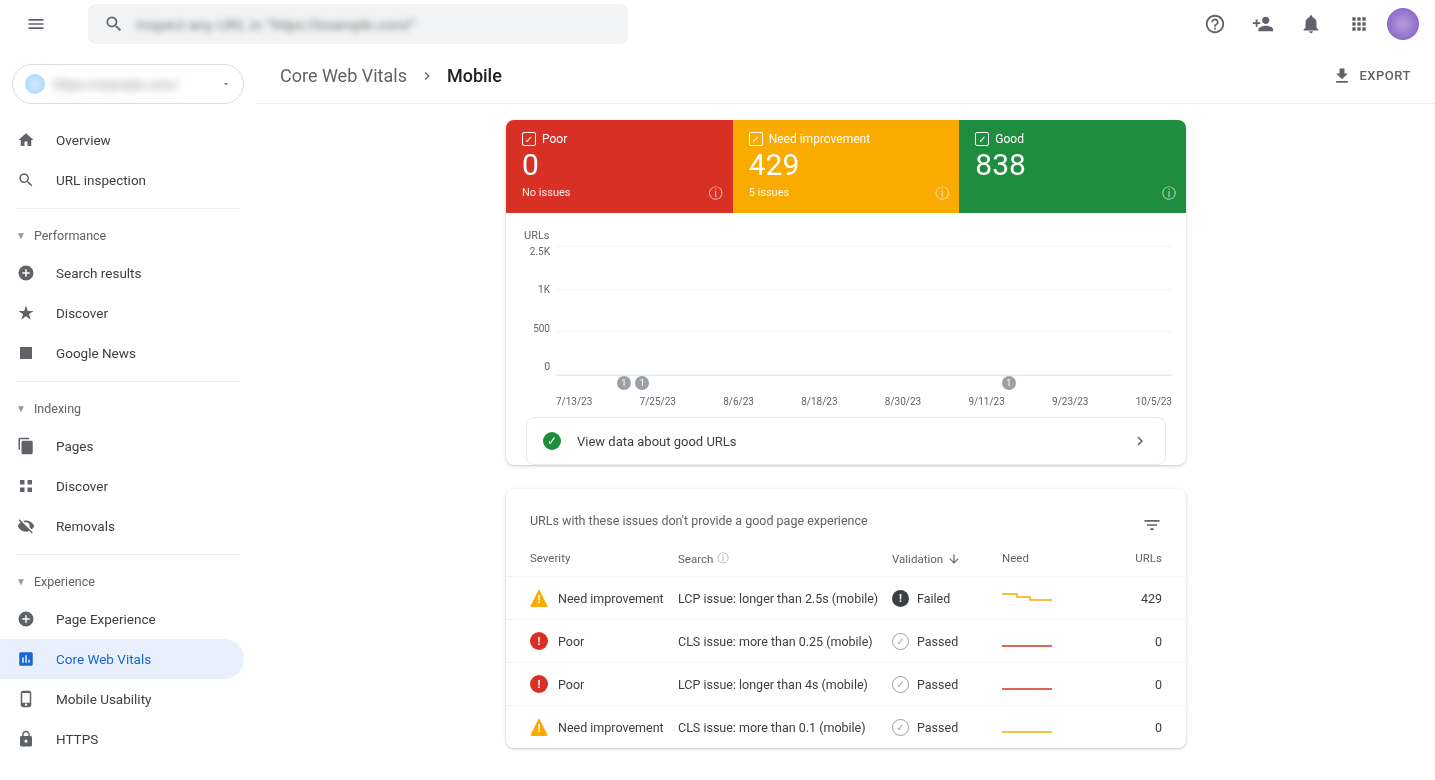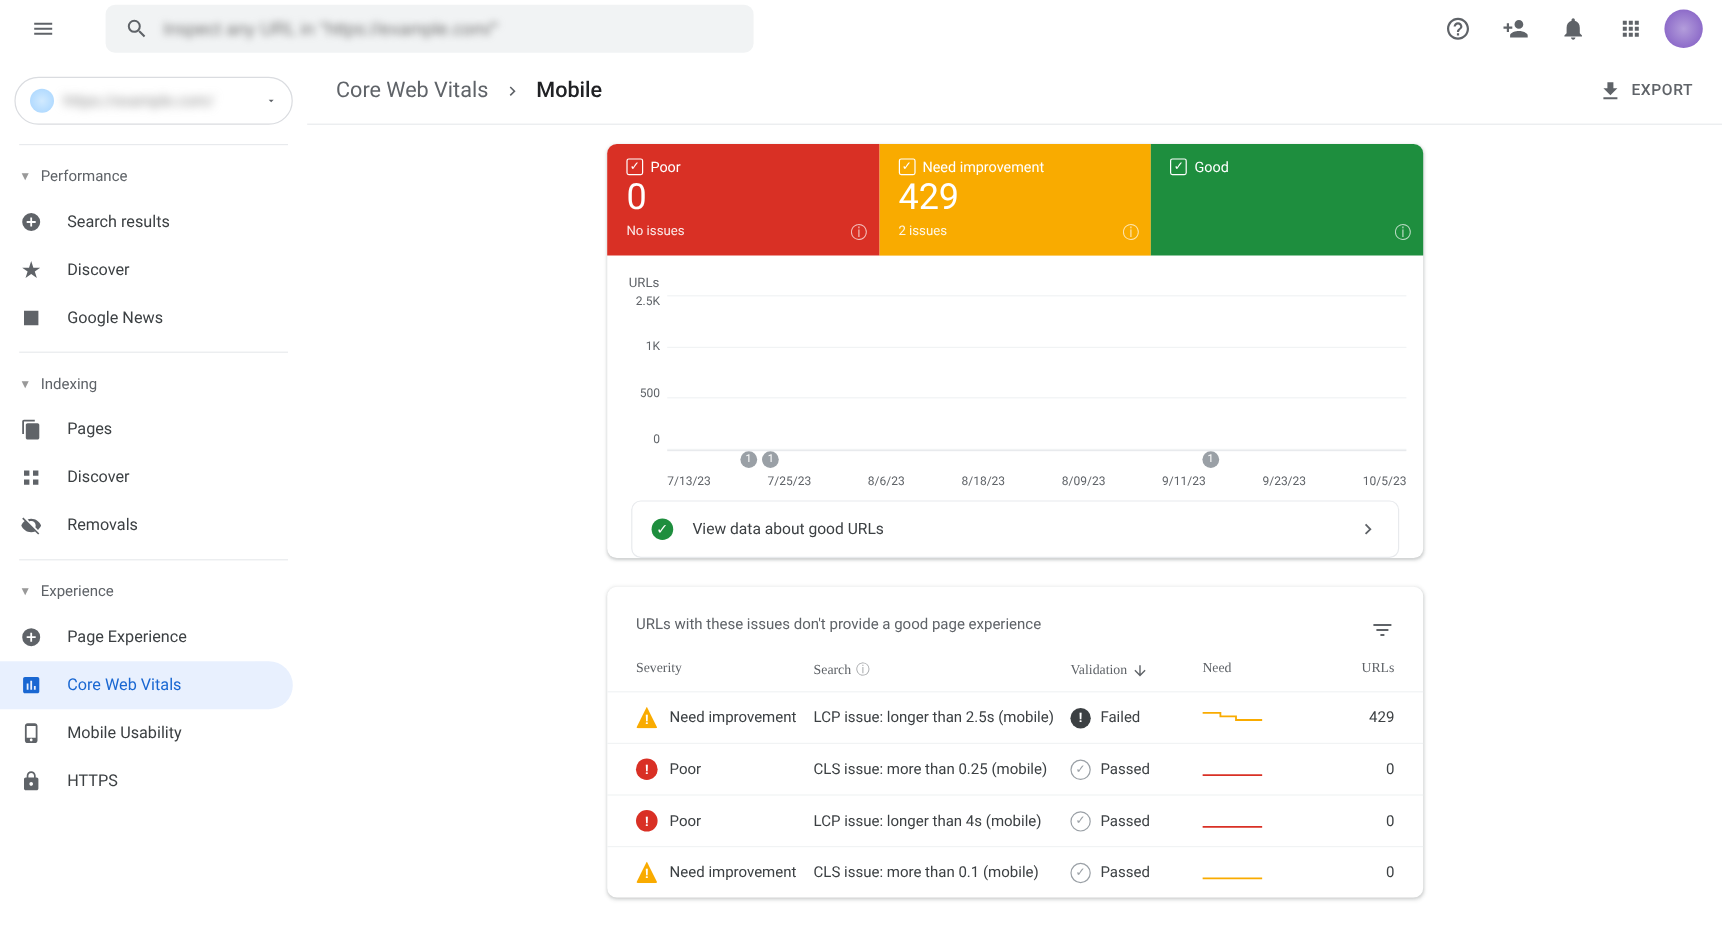--- a/index.html
+++ b/index.html
@@ -80,21 +80,21 @@
 .view-data .check-circle { width: 18px; height: 18px; border-radius: 50%; background: #1e8e3e; color: #fff; display: flex; align-items: center; justify-content: center; font-size: 12px; }
 .view-data-text { flex: 1; color: #3c4043; font-size: 13px; }
 
 
 .issues-card { padding: 20px 0 0; }
 .issues-header { padding: 0 24px; display: flex; align-items: flex-start; }
 .issues-title { font-size: 18px; color: #202124; }
 .issues-sub { font-size: 12.5px; color: #5f6368; margin-top: 4px; }
 .filter-btn { margin-left: auto; color: #5f6368; cursor: pointer; margin-top: 6px; }
 
-.table-head { display: flex; padding: 16px 24px 10px; font-size: 11.5px; color: #5f6368; font-family: Liberation Serif, serif; }
+.table-head { display: flex; padding: 16px 24px 10px; font-size: 11.5px; color: #5f6368; }
 .col-sev { flex: 0 0 148px; }
 .col-issue { flex: 1; display: flex; align-items: center; gap: 4px;}
 .col-val { flex: 0 0 110px; display: flex; align-items: center; gap: 4px; }
 .col-trend { flex: 0 0 100px; }
 .col-urls { flex: 0 0 60px; text-align: right; }
 
 .issue-row { display: flex; align-items: center; padding: 12px 24px; border-top: 1px solid #f1f3f4; font-size: 12.5px; color: #3c4043; cursor: pointer; }
 .sev-cell { flex: 0 0 148px; display: flex; align-items: center; gap: 10px; }
 .sev-icon-ni { width: 18px; height: 18px; position: relative; }
 .sev-icon-ni::before { content: ''; position: absolute; inset: 0; background: #f9ab00; clip-path: polygon(50% 0, 100% 100%, 0 100%); border-radius: 2px; }
@@ -154,20 +154,38 @@
 
   <div class="sidebar">
     <div class="property-selector">
       <div class="prop-icon"></div>
       <span class="blur-text">https://example.com/</span>
       <svg width="10" height="10" viewBox="0 0 24 24">
           <path fill="currentColor" d="M7 10l5 5 5-5z"></path>
         </svg>
     </div>
 
+    <div id="nav-top">
+        <div class="nav-item">
+          <span class="nav-icon">
+            <svg width="18" height="18" viewBox="0 0 24 24" fill="currentColor">
+              <path d="M10 20v-6h4v6h5v-8h3L12 3 2 12h3v8z"></path>
+            </svg>
+          </span>
+          <span>Overview</span>
+        </div>
+        <div class="nav-item">
+          <span class="nav-icon">
+            <svg width="18" height="18" viewBox="0 0 24 24" fill="currentColor">
+              <path d="M15.5 14h-.79l-.28-.27A6.5 6.5 0 109.5 16c1.61 0 3.09-.59 4.23-1.57l.27.28v.79l5 4.99L20.49 19l-4.99-5zm-6 0C7.01 14 5 11.99 5 9.5S7.01 5 9.5 5 14 7.01 14 9.5 11.99 14 9.5 14z"></path>
+            </svg>
+          </span>
+          <span>URL inspection</span>
+        </div>
+      </div>
     <div class="nav-divider"></div>
     <div class="nav-section">
         <span class="tri">▼</span>
         <span>Performance</span>
       </div>
     <div id="nav-performance">
         <div class="nav-item">
           <span class="nav-icon">
             <svg width="18" height="18" viewBox="0 0 24 24" fill="currentColor">
               <path d="M12 2a10 10 0 100 20 10 10 0 000-20zm5 11h-4v4h-2v-4H7v-2h4V7h2v4h4v2z"></path>
@@ -294,28 +312,29 @@
             <div class="tile-value">0</div>
             <div class="tile-sub">No issues</div>
             <div class="tile-help">ⓘ</div>
           </div>
           <div class="tile ni">
             <div class="tile-label">
                 <span class="chk">✓</span>
                 <span>Need improvement</span>
               </div>
             <div class="tile-value">429</div>
-            <div class="tile-sub">2 issues</div>
+            <div class="tile-sub">5 issues</div>
             <div class="tile-help">ⓘ</div>
           </div>
           <div class="tile good">
             <div class="tile-label">
                 <span class="chk">✓</span>
                 <span>Good</span>
               </div>
+            <div class="tile-value">838</div>
             <div class="tile-sub"></div>
             <div class="tile-help">ⓘ</div>
           </div>
         </div>
 
         <div class="chart-wrap">
           <div class="chart-ylabel">URLs</div>
           <div class="chart">
             <div class="chart-yaxis" id="chart-yaxis">
                 <div>2.5K</div>
@@ -727,21 +746,21 @@
           <div class="chart-markers" id="chart-markers">
               <div class="marker" style="left: 11%;">1</div>
               <div class="marker" style="left: 14%;">1</div>
               <div class="marker" style="left: 73.5%;">1</div>
             </div>
           <div class="chart-xaxis" id="chart-xaxis">
               <span>7/13/23</span>
               <span>7/25/23</span>
               <span>8/6/23</span>
               <span>8/18/23</span>
-              <span>8/09/23</span>
+              <span>8/30/23</span>
               <span>9/11/23</span>
               <span>9/23/23</span>
               <span>10/5/23</span>
             </div>
         </div>
 
         <div class="view-data">
           <div class="check-circle">✓</div>
           <div class="view-data-text">View data about good URLs</div>
           <svg width="18" height="18" viewBox="0 0 24 24">

